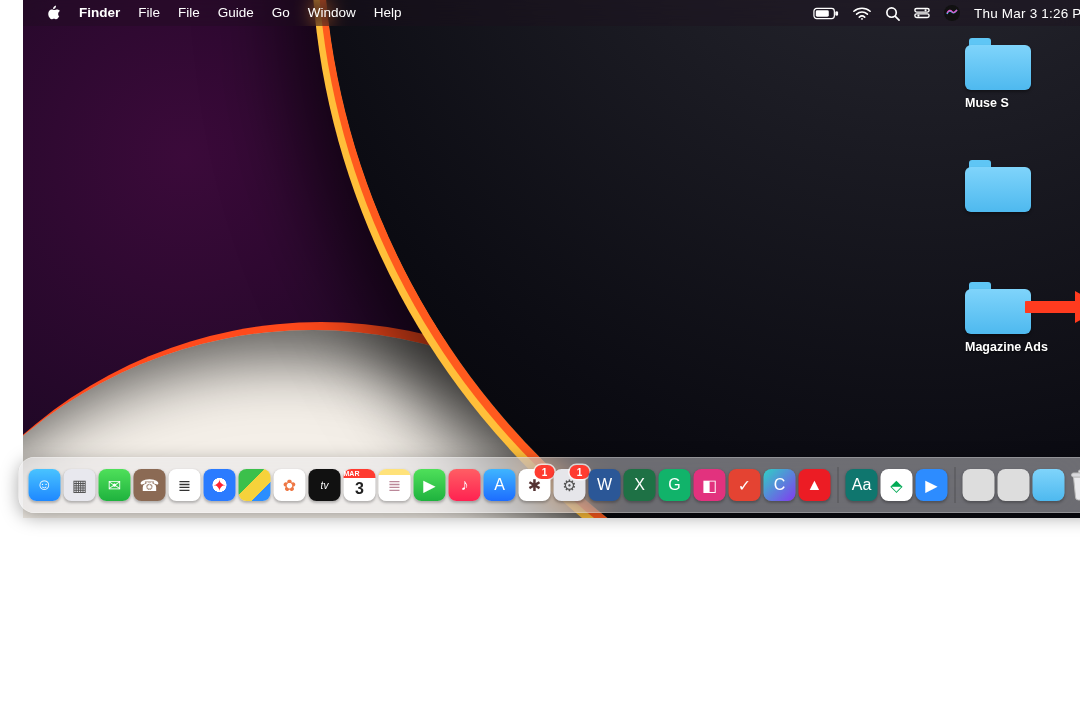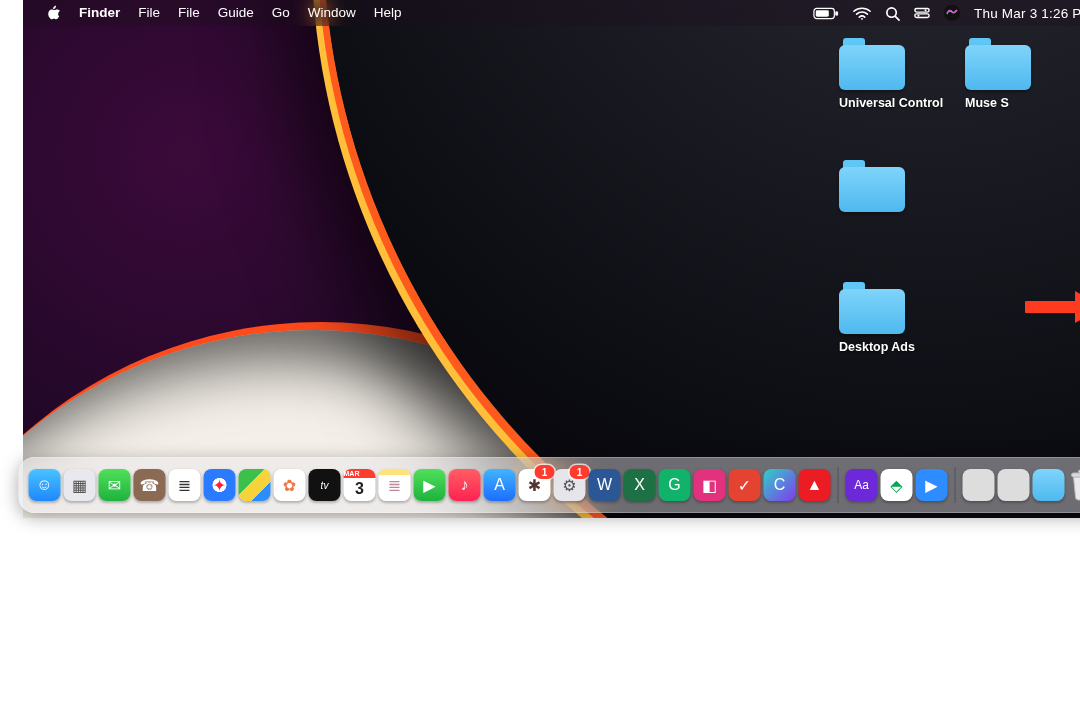--- a/index.html
+++ b/index.html
@@ -285,47 +285,40 @@
   </div>
 
   <div id="desktop-icons">
       <div class="desktop-folder">
         <div class="folder-glyph">
           <div class="tab"></div>
           <div class="body"></div>
         </div>
         <div class="label">Muse S</div>
       </div>
+      <div class="desktop-folder" style="visibility: hidden;">
+        <div class="folder-glyph"></div>
+        <div class="label"></div>
+      </div>
       <div class="desktop-folder">
         <div class="folder-glyph">
           <div class="tab"></div>
           <div class="body"></div>
         </div>
-        <div class="label">Universal Control</div>
       </div>
       <div class="desktop-folder" style="visibility: hidden;">
         <div class="folder-glyph"></div>
         <div class="label"></div>
       </div>
       <div class="desktop-folder">
         <div class="folder-glyph">
           <div class="tab"></div>
           <div class="body"></div>
         </div>
-      </div>
-      <div class="desktop-folder" style="visibility: hidden;">
-        <div class="folder-glyph"></div>
-        <div class="label"></div>
-      </div>
-      <div class="desktop-folder">
-        <div class="folder-glyph">
-          <div class="tab"></div>
-          <div class="body"></div>
-        </div>
-        <div class="label">Desktop Ads</div>
+        <div class="label">Magazine Ads</div>
       </div>
     </div>
 
   <div id="uc-edge"></div>
 
   <svg id="arrow" viewBox="0 0 80 34">
     <line x1="2" y1="17" x2="54" y2="17" stroke="#ff3b1f" stroke-width="12" stroke-linecap="round"></line>
     <polygon points="50,1 80,17 50,33" fill="#ff3b1f"></polygon>
   </svg>
 
@@ -347,21 +340,21 @@
       <div class="dock-item" style="background: rgb(255, 255, 255); color: rgb(85, 51, 51);">✱<span class="badge">1</span></div>
       <div class="dock-item" style="background: rgb(230, 230, 234); color: rgb(85, 85, 85);">⚙︎<span class="badge">1</span></div>
       <div class="dock-item" style="background: rgb(43, 87, 151);">W</div>
       <div class="dock-item" style="background: rgb(30, 113, 69);">X</div>
       <div class="dock-item" style="background: rgb(17, 179, 106);">G</div>
       <div class="dock-item" style="background: rgb(226, 50, 126);">◧</div>
       <div class="dock-item" style="background: rgb(228, 67, 50);">✓</div>
       <div class="dock-item" style="background: linear-gradient(135deg, rgb(47, 209, 197), rgb(130, 58, 240));">C</div>
       <div class="dock-item" style="background: rgb(236, 28, 36);">▲</div>
       <div class="dock-sep"></div>
-      <div class="dock-item" style="background: #6d28d9; font-size: 12px;">Aa</div>
+      <div class="dock-item" style="background: #0f766e; font-size: 16px;">Aa</div>
       <div class="dock-item" style="background: rgb(255, 255, 255); color: rgb(0, 170, 85);">⬘</div>
       <div class="dock-item" style="background: rgb(45, 140, 255);">▶︎</div>
       <div class="dock-sep"></div>
       <div class="dock-item" style="background: rgb(221, 221, 221); color: rgb(119, 119, 119);"></div>
       <div class="dock-item" style="background: rgb(221, 221, 221); color: rgb(119, 119, 119);"></div>
       <div class="dock-item" style="background: linear-gradient(rgb(127, 212, 251), rgb(78, 185, 239));"></div>
       <div class="dock-item trash">
         <svg width="26" height="32" viewBox="0 0 26 32">
           <path d="M4 8h18l-2 20a3 3 0 0 1-3 3H9a3 3 0 0 1-3-3z" fill="#e9e9ec" stroke="#bbb"></path>
           <rect x="2" y="4" width="22" height="4" rx="2" fill="#d9d9dd" stroke="#bbb"></rect>

